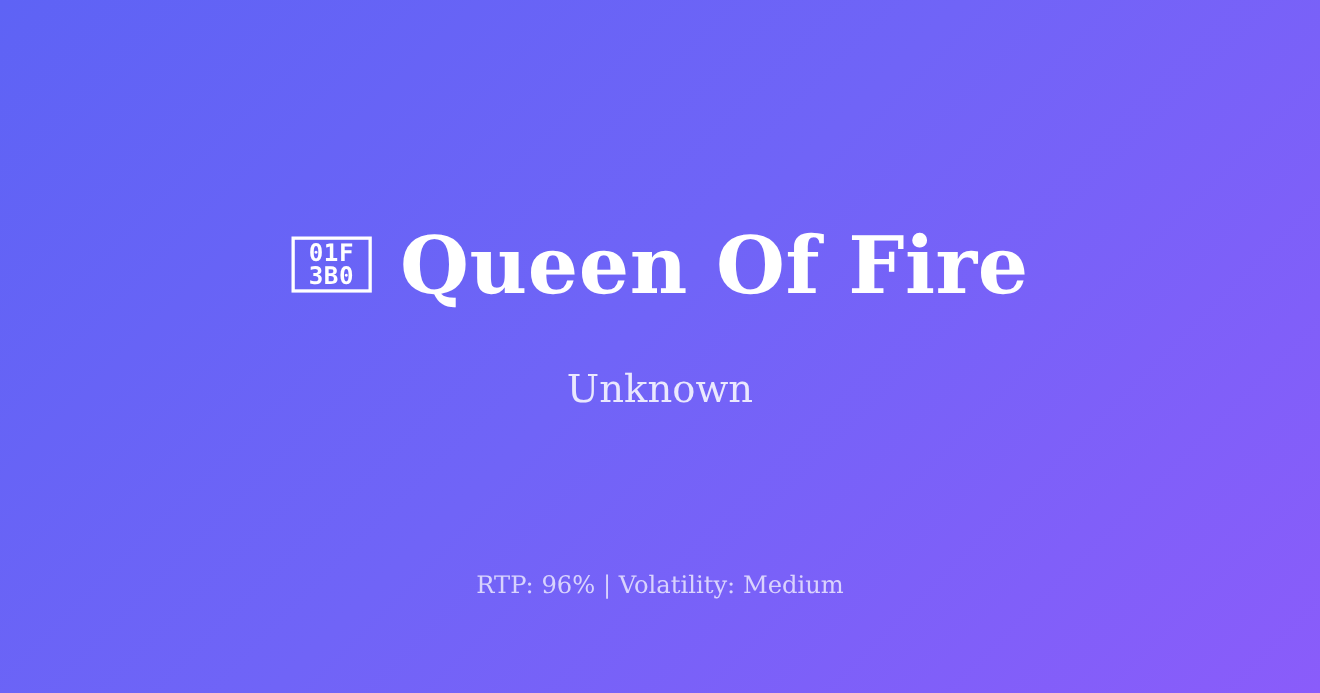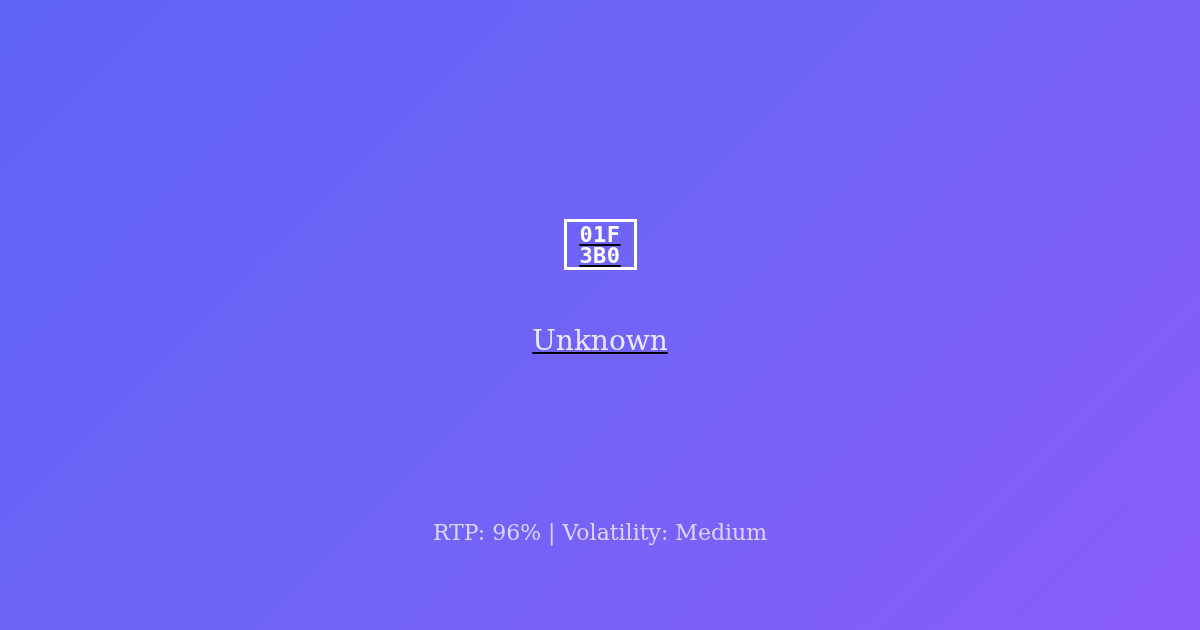--- a/index.html
+++ b/index.html
@@ -29,21 +29,20 @@
   }
 
   .hero-block {
     display: flex;
     flex-direction: column;
     align-items: center;
     justify-content: center;
     text-align: center;
     width: 100%;
     margin-top: -54px;
-    text-decoration: underline;
   }
 
   .title-row {
     display: flex;
     flex-direction: row;
     align-items: center;
     justify-content: center;
     gap: 26px;
     white-space: nowrap;
   }
@@ -77,21 +76,21 @@
     font-weight: 700;
     line-height: 1.05;
     letter-spacing: 0.5px;
     color: #ffffff;
   }
 
   .game-subtitle {
     margin: 0;
     margin-top: 56px;
     font-family: "DejaVu Serif", "Liberation Serif", serif;
-    font-size: 28px;
+    font-size: 35px;
     font-weight: 400;
     line-height: 1.1;
     color: rgba(255, 255, 255, 0.85);
   }
 
   .game-meta {
     position: absolute;
     left: 0;
     right: 0;
     bottom: 84px;
@@ -111,20 +110,21 @@
 
   <div class="hero-block">
 
     <div class="title-row">
 
       <span class="game-icon">
         <span class="hex-row">01F</span>
         <span class="hex-row">3B0</span>
       </span>
 
+      <h1 class="game-title">Queen Of Fire</h1>
 
     </div>
 
     <p class="game-subtitle">Unknown</p>
 
   </div>
 
   <p class="game-meta">RTP: 96% | Volatility: Medium</p>
 
 </div>

